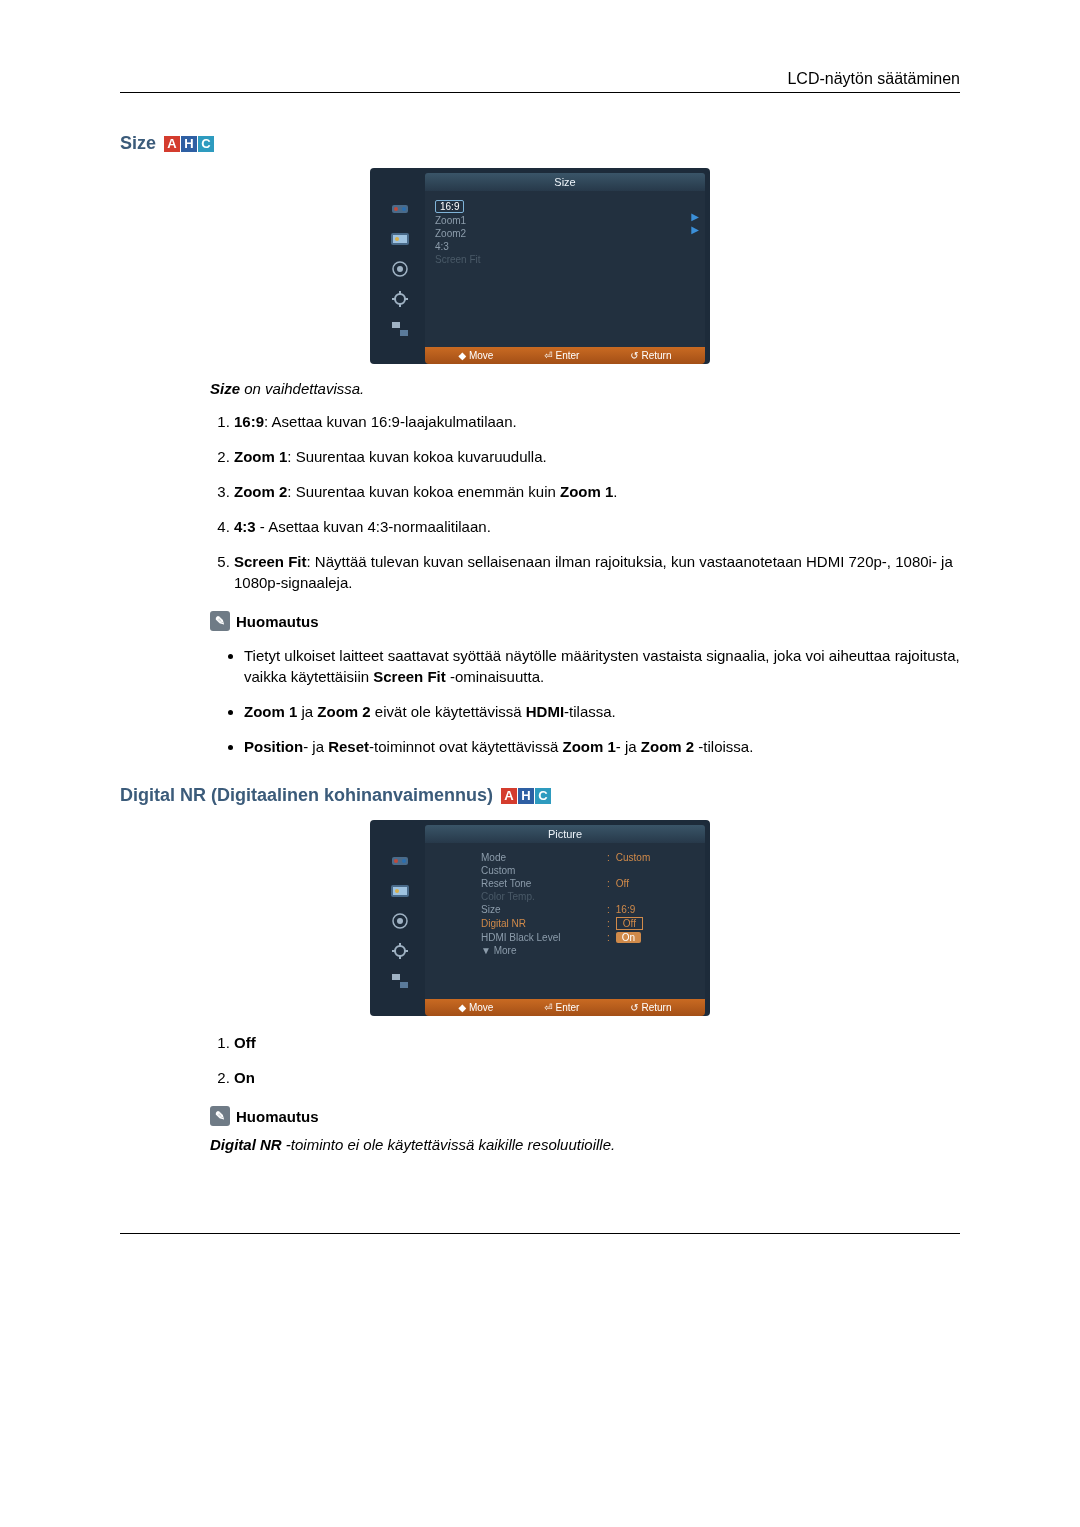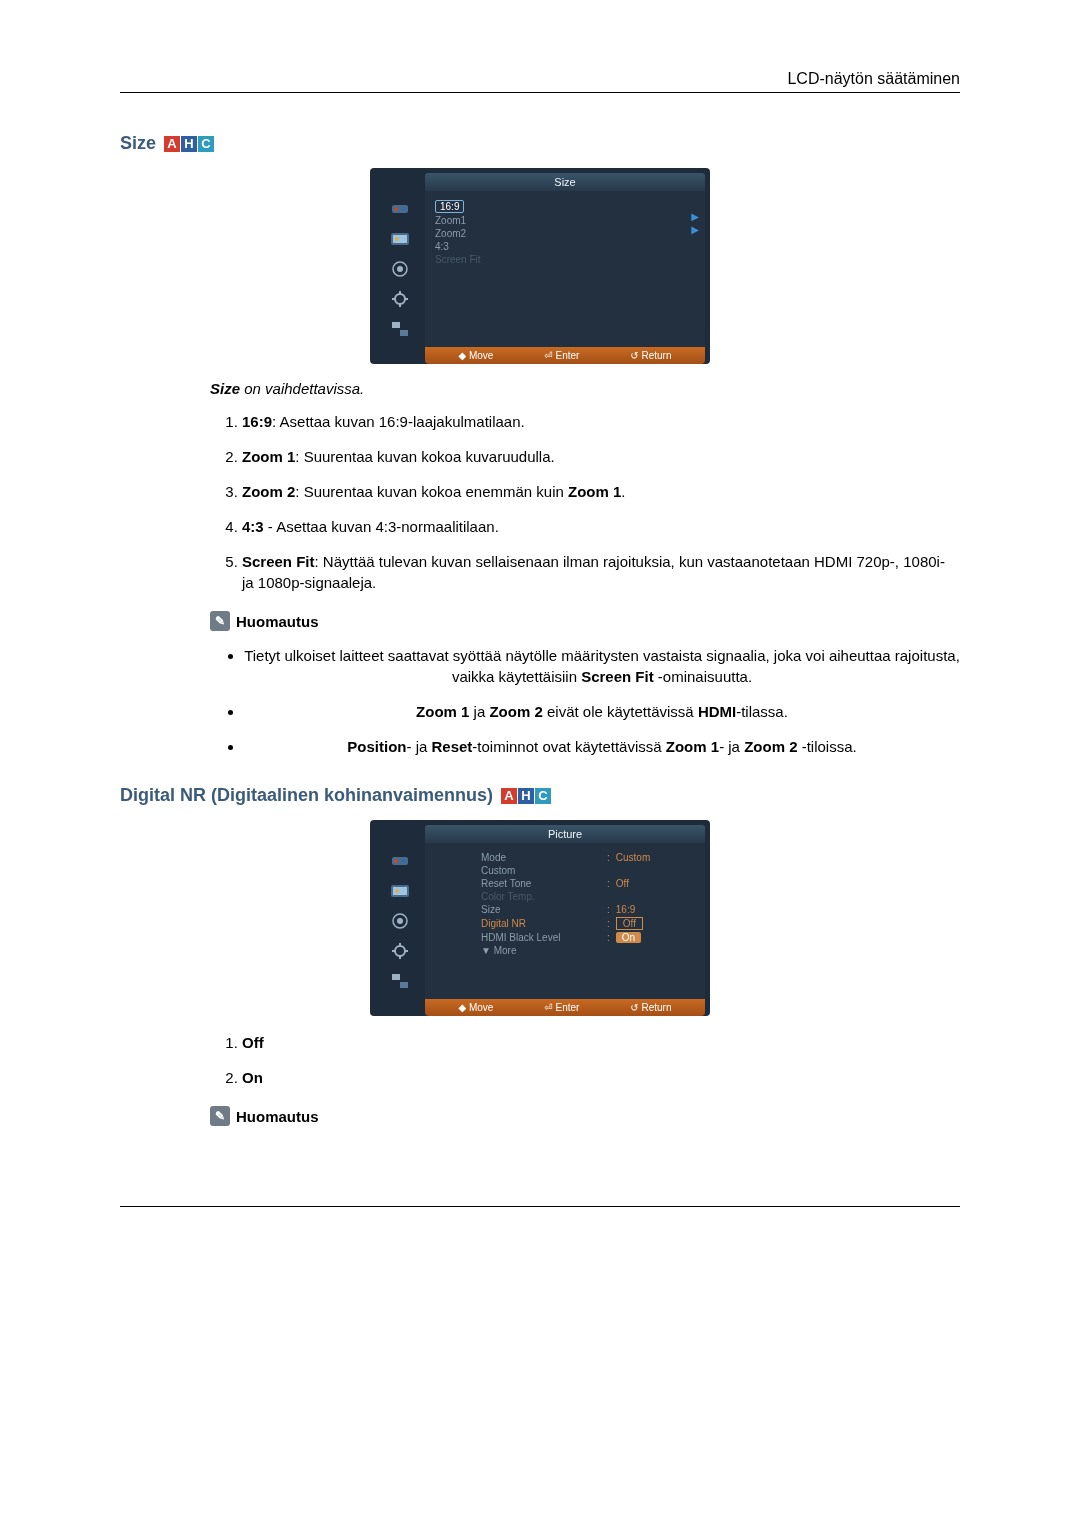--- a/index.html
+++ b/index.html
@@ -144,28 +144,27 @@
   }
   .body-text {
     margin: 0 0 0 90px;
   }
   .body-text p { margin: 10px 0; font-style: italic; }
   ol.numlist {
     margin: 14px 0 14px 0;
     padding-left: 24px;
   }
   ol.numlist li {
-    margin: 14px 8px;
+    margin: 14px 0;
     line-height: 1.4;
   }
   ul.bullets {
     margin: 10px 0 10px 0;
     padding-left: 34px;
     list-style: disc;
-    text-align: center;
   }
   ul.bullets li {
     margin: 14px 0;
     line-height: 1.4;
   }
   .note-head {
     display: flex;
     align-items: center;
     gap: 6px;
     font-weight: bold;
@@ -390,16 +389,17 @@
     <ol class="numlist">
       <li><b>Off</b></li>
       <li><b>On</b></li>
     </ol>
 
     <div class="note-head">
       <span class="note-icon">✎</span>
       <span>Huomautus</span>
     </div>
 
+    <p><b>Digital NR</b><span> -toiminto ei ole käytettävissä kaikille resoluutioille.</span></p>
   </div>
 
   <hr class="rule-bottom">
 </div>
 
 </body></html>

